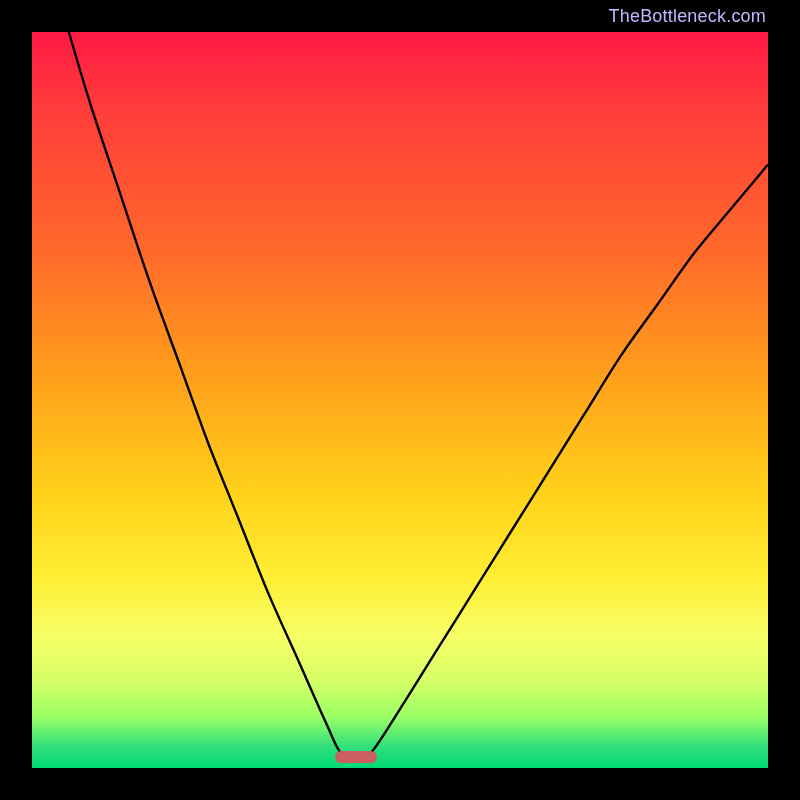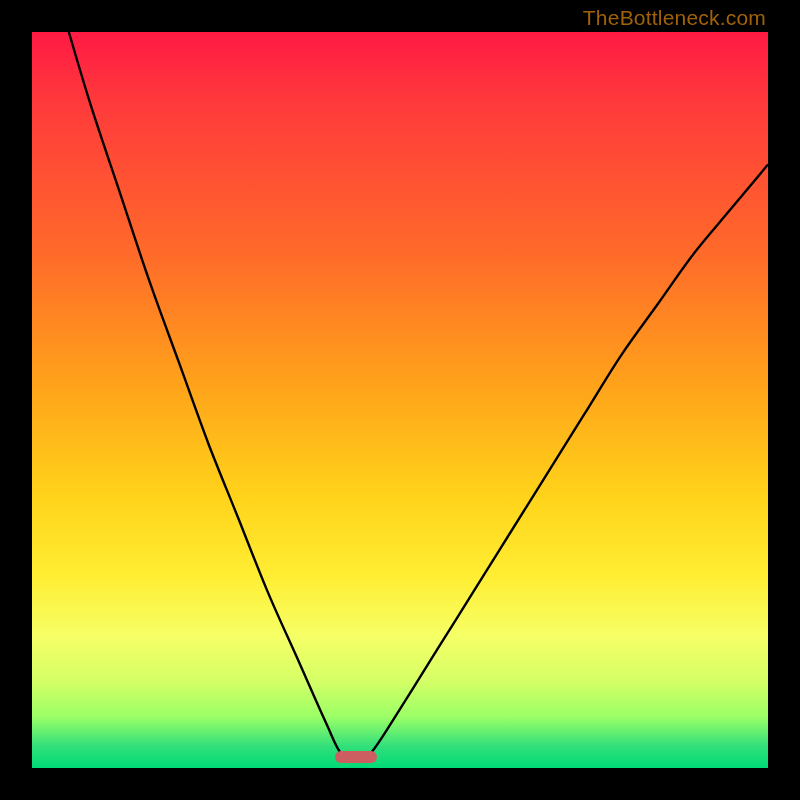--- a/index.html
+++ b/index.html
@@ -36,22 +36,22 @@
       #d7ff66 88%,
       #9cff66 93%,
       #33e07a 97%,
       #00d977 100%
     );
   }
   .watermark {
     position: absolute;
     top: 6px;
     right: 34px;
-    color: #a16207;
-    font-size: 21px;
+    color: #c4b5fd;
+    font-size: 18px;
     letter-spacing: 0.2px;
     font-weight: 400;
     user-select: none;
   }
   .curve-svg {
     position: absolute;
     left: 0;
     top: 0;
     width: 736px;
     height: 736px;

